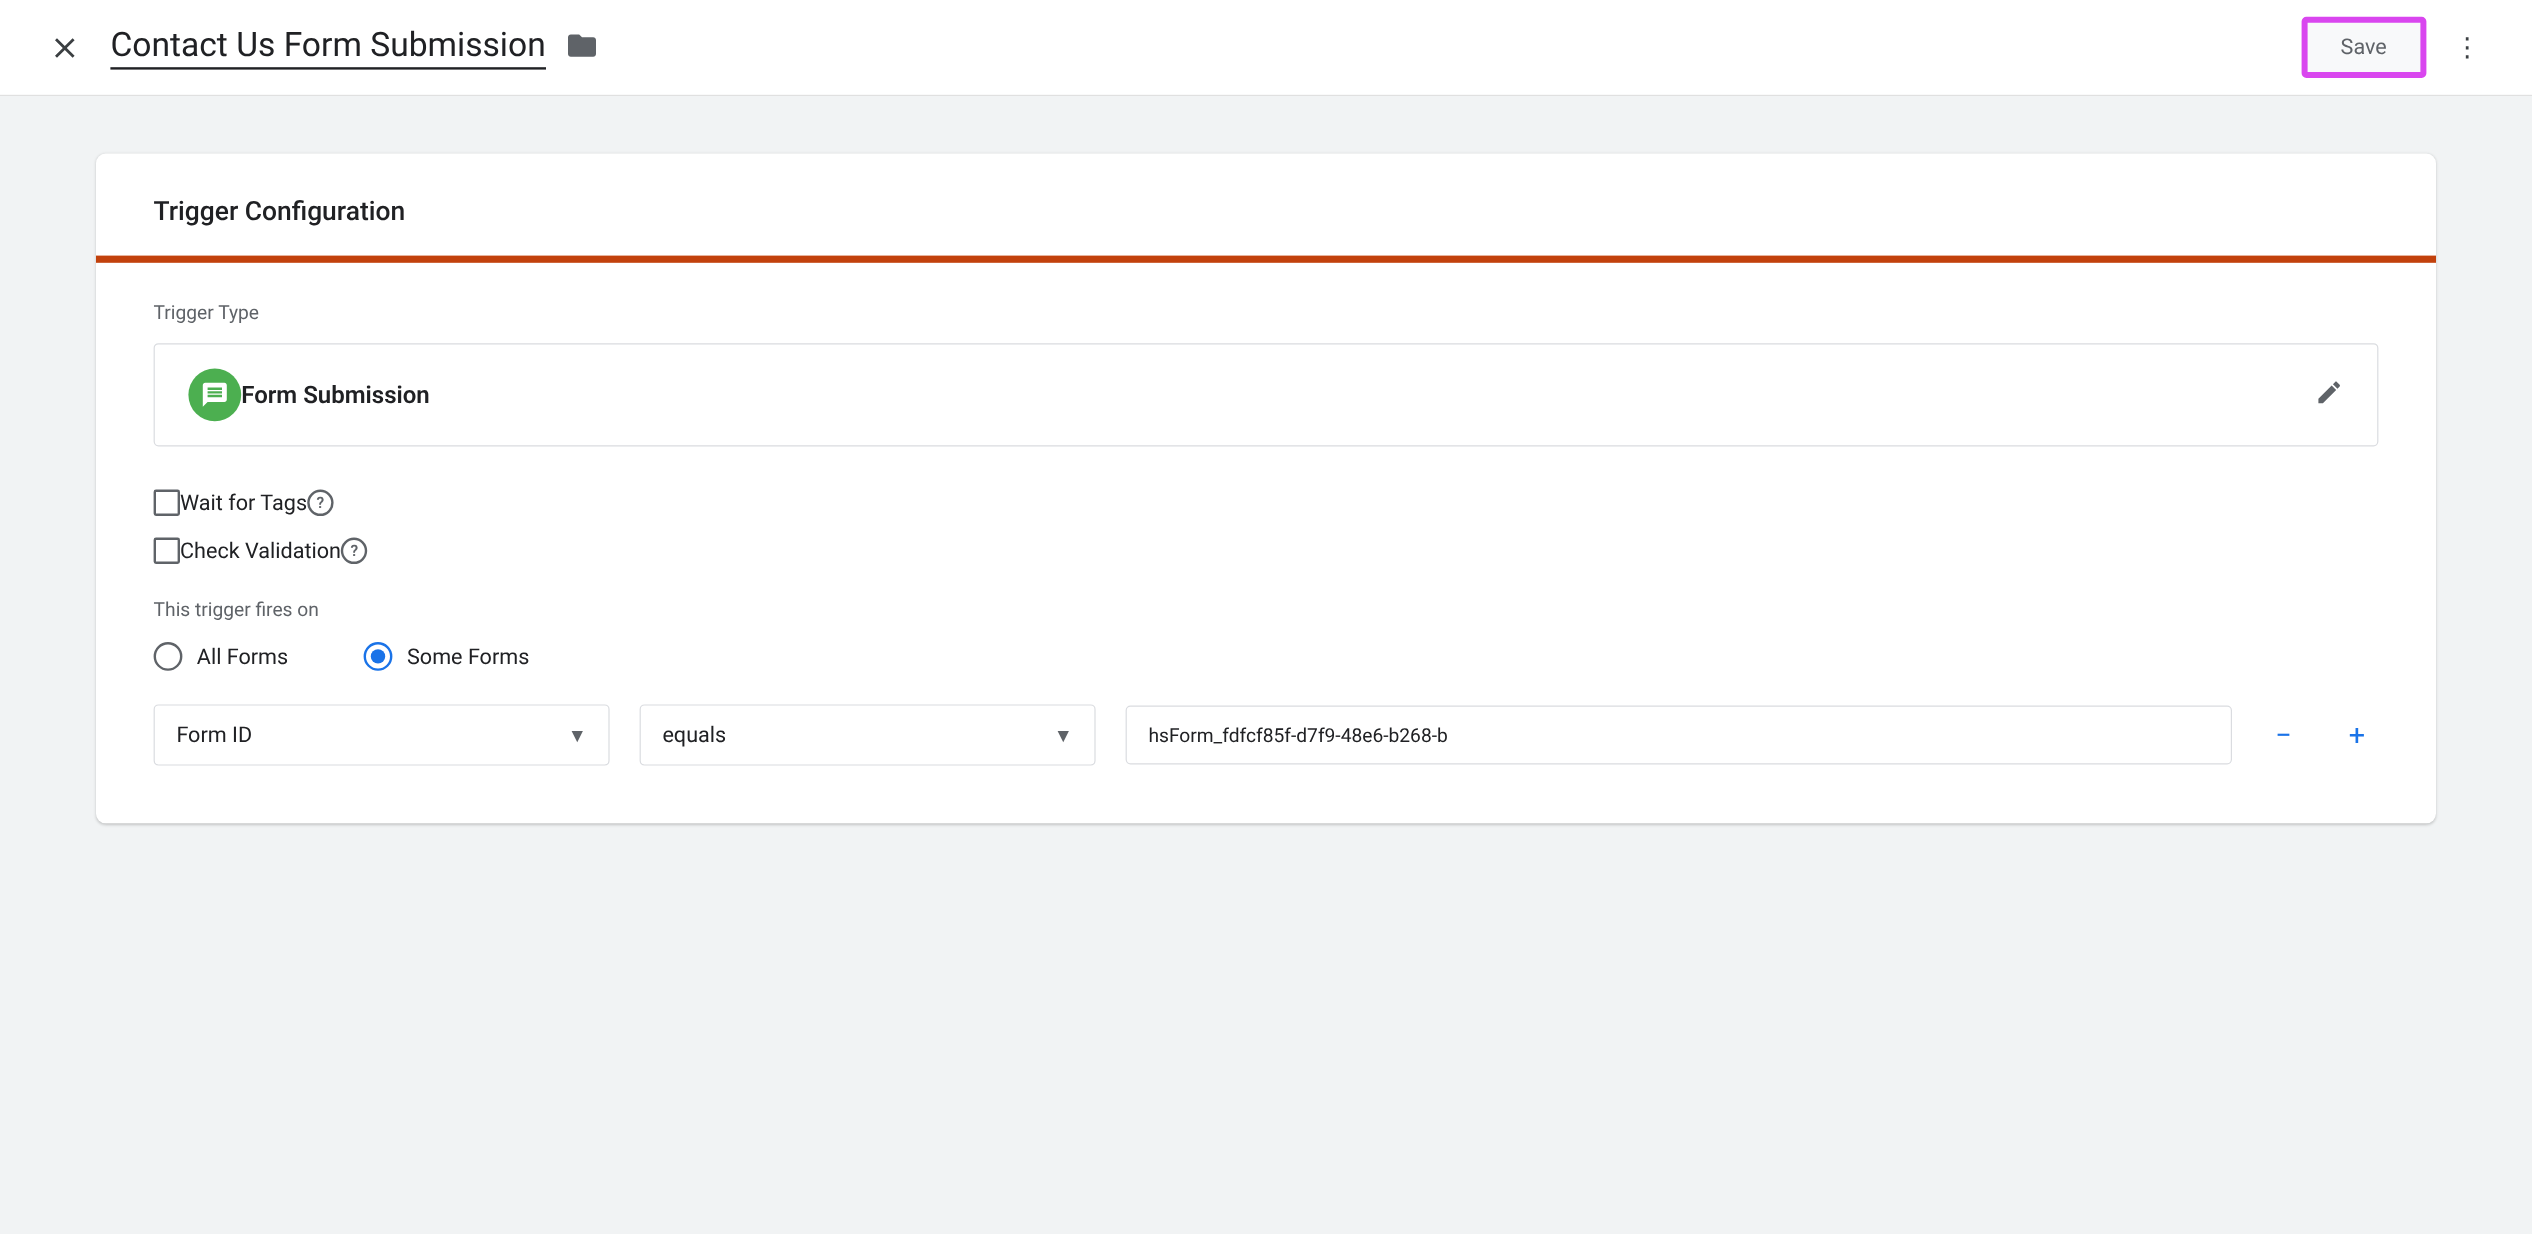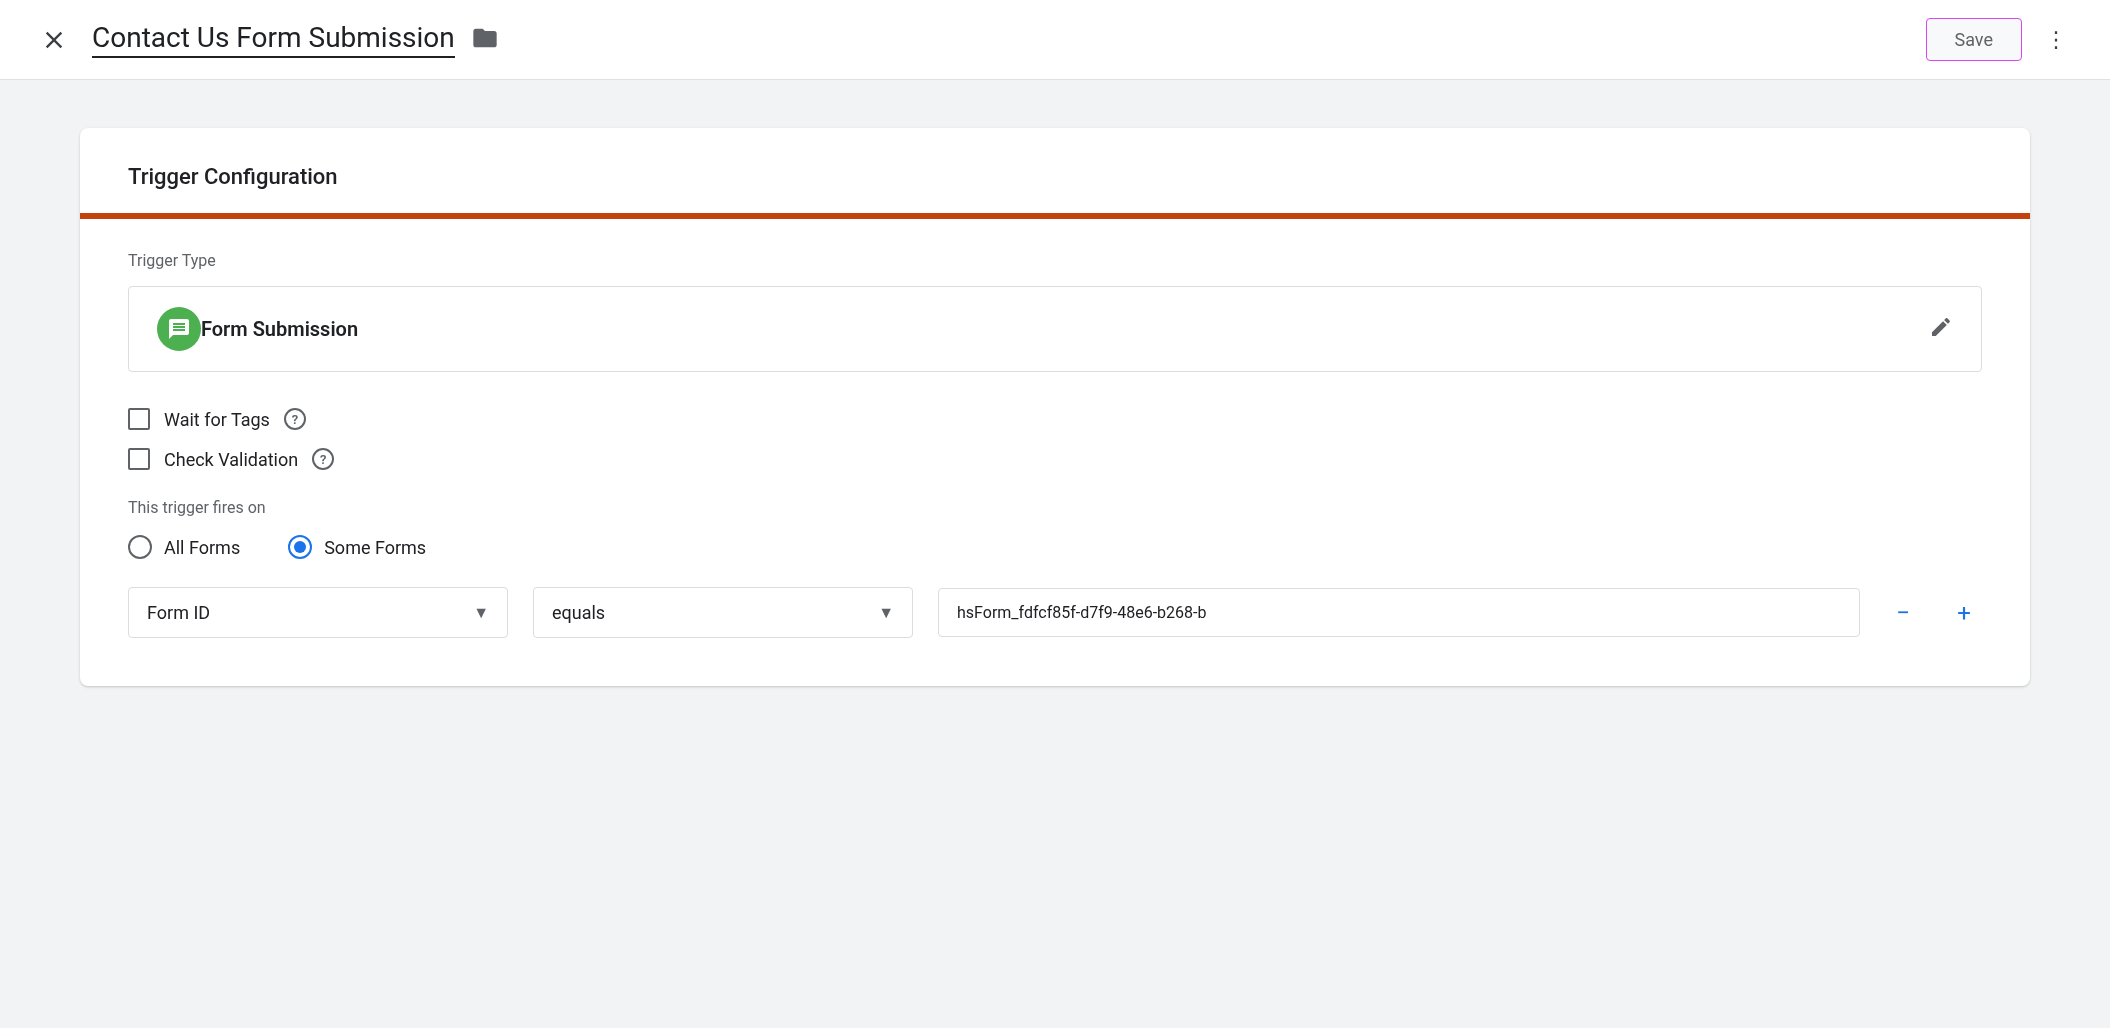--- a/index.html
+++ b/index.html
@@ -49,21 +49,21 @@
     }
     .folder-icon svg { width: 28px; height: 28px; fill: #5f6368; }
 
     .top-actions {
       display: flex;
       align-items: center;
       gap: 12px;
     }
     .save-btn {
       padding: 10px 28px;
-      border: 1px solid #d946ef;
+      border: 5px solid #d946ef;
       border-radius: 4px;
       background: #f8f9fa;
       color: #5f6368;
       font-size: 18px;
       cursor: pointer;
       font-family: inherit;
     }
     .more-btn {
       width: 44px;
       height: 44px;
@@ -144,21 +144,20 @@
       font-weight: 600;
       color: #202124;
     }
 
     .edit-icon svg { width: 24px; height: 24px; fill: #5f6368; }
 
     
     .checkbox-row {
       display: flex;
       align-items: center;
-      gap: 14px;
       margin-bottom: 18px;
     }
     .checkbox-box {
       width: 22px;
       height: 22px;
       border: 2px solid #5f6368;
       border-radius: 2px;
       background: #fff;
       flex-shrink: 0;
       cursor: pointer;
@@ -188,21 +187,21 @@
       margin-bottom: 28px;
     }
     .fires-on-label {
       font-size: 16px;
       color: #5f6368;
       margin-bottom: 18px;
     }
     .radio-group {
       display: flex;
       align-items: center;
-      gap: 48px;
+      gap: 63px;
     }
     .radio-row {
       display: flex;
       align-items: center;
       gap: 12px;
       cursor: pointer;
     }
     .radio-outer {
       width: 24px;
       height: 24px;

